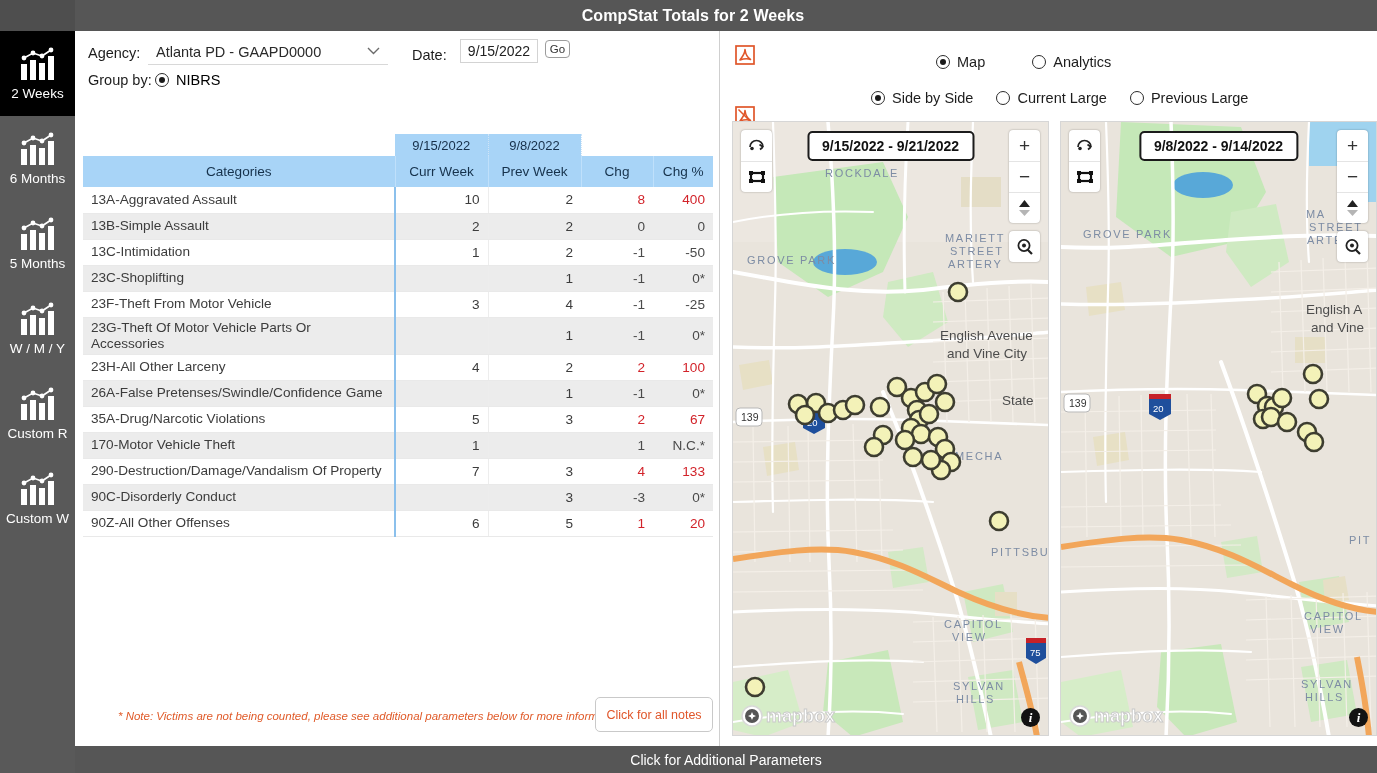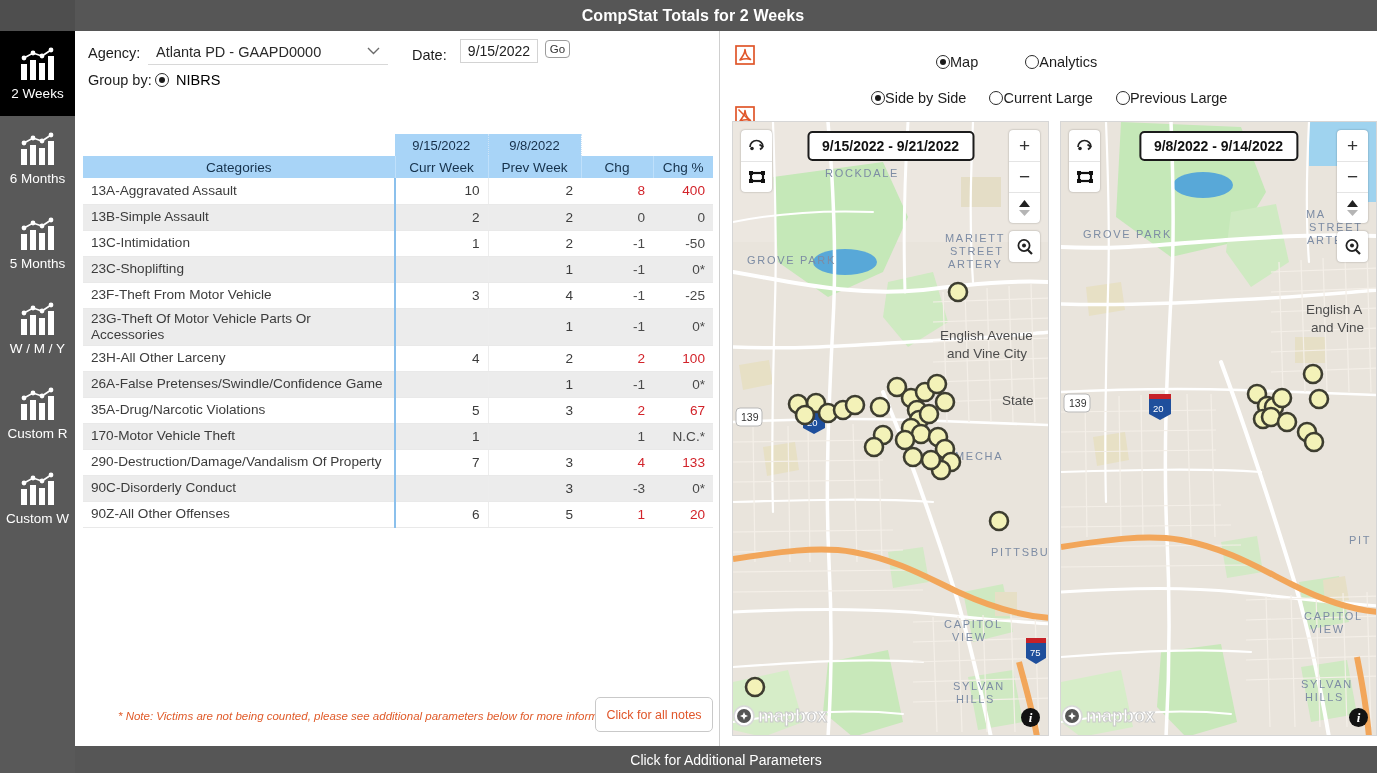--- a/index.html
+++ b/index.html
@@ -94,21 +94,21 @@
   .tbl { position: absolute; left: 8px; top: 103px; width: 630px; }
   table { border-collapse: collapse; width: 630px; font-size: 13.4px; }
   thead .daterow th {
     background: #a8d4f7; color: #17304a; font-size: 13px;
     height: 22px; font-weight: normal; text-align: center; padding: 0;
     border-right: 1px dotted #cfe4f7;
   }
   thead .daterow th.blank { background: #ffffff; border: none; }
   thead .hdrrow th {
     background: #a8d4f7; color: #16324c; font-size: 13.6px;
-    height: 22px; font-weight: normal; text-align: center; padding: 0;
+    height: 31px; font-weight: normal; text-align: center; padding: 0;
     border-right: 1px solid #bfe0fb;
   }
   thead .hdrrow th:last-child { border-right: none; }
   tbody td {
     height: 26px; padding: 0 8px; color: #3c3c3c;
     border-bottom: 1px solid #e9e9e9;
     font-size: 13.6px; white-space: normal;
   }
   tbody tr:nth-child(odd) td { background: #ffffff; }
   tbody tr:nth-child(even) td { background: #ececec; }
@@ -142,21 +142,21 @@
   .pdf-ico-2 { position: absolute; left: 14px; top: 75px; }
 
   .radio-group-1 {
     position: absolute; left: 215px; top: 23px;
     display: flex; gap: 47px; font-size: 14.5px; color: #1d1d1d;
   }
   .radio-group-2 {
     position: absolute; left: 150px; top: 59px;
     display: flex; gap: 23px; font-size: 14.5px; color: #1d1d1d;
   }
-  .rbtn { display: flex; align-items: center; cursor: pointer; }
+  .rbtn { display: flex; align-items: center; gap: 7px; cursor: pointer; }
 
   
   .maps { position: absolute; left: 11px; top: 90px; width: 646px; height: 615px; display:flex; gap: 11px;}
   .mapbox-panel {
     position: relative; width: 317px; height: 615px;
     background: #e8e2da; overflow: hidden; border: 1px solid #d6d6d6;
   }
   .map-svg { position:absolute; left:0; top:0; }
   .date-pill {
     position: absolute; left: 50%; transform: translateX(-50%); top: 9px;
@@ -174,21 +174,21 @@
   .map-right-ctrl {
     position: absolute; right: 8px; top: 8px; width: 31px; z-index: 25;
   }
   .mrc-group {
     background: #fff; border-radius: 4px; box-shadow: 0 0 2px rgba(0,0,0,.35);
     overflow: hidden; margin-bottom: 8px;
   }
   .mrc-group div { height: 31px; display:flex; align-items:center; justify-content:center; cursor:pointer; font-size:19px; color:#333;}
   .mrc-group div + div { border-top: 1px solid #e4e4e4; }
   .mapbox-logo {
-    position: absolute; left: 0; bottom: 8px; z-index: 26;
+    position: absolute; left: 8px; bottom: 8px; z-index: 26;
     display: flex; align-items: center; gap: 3px; cursor: pointer;
   }
   .info-badge {
     position: absolute; right: 8px; bottom: 8px; z-index: 26;
     width: 19px; height: 19px; border-radius: 50%; background: #121212;
     color: #fff; font-size: 13px; font-weight: bold; font-style: italic;
     display: flex; align-items: center; justify-content: center; cursor: pointer;
     font-family: "Liberation Serif", serif;
   }
 

